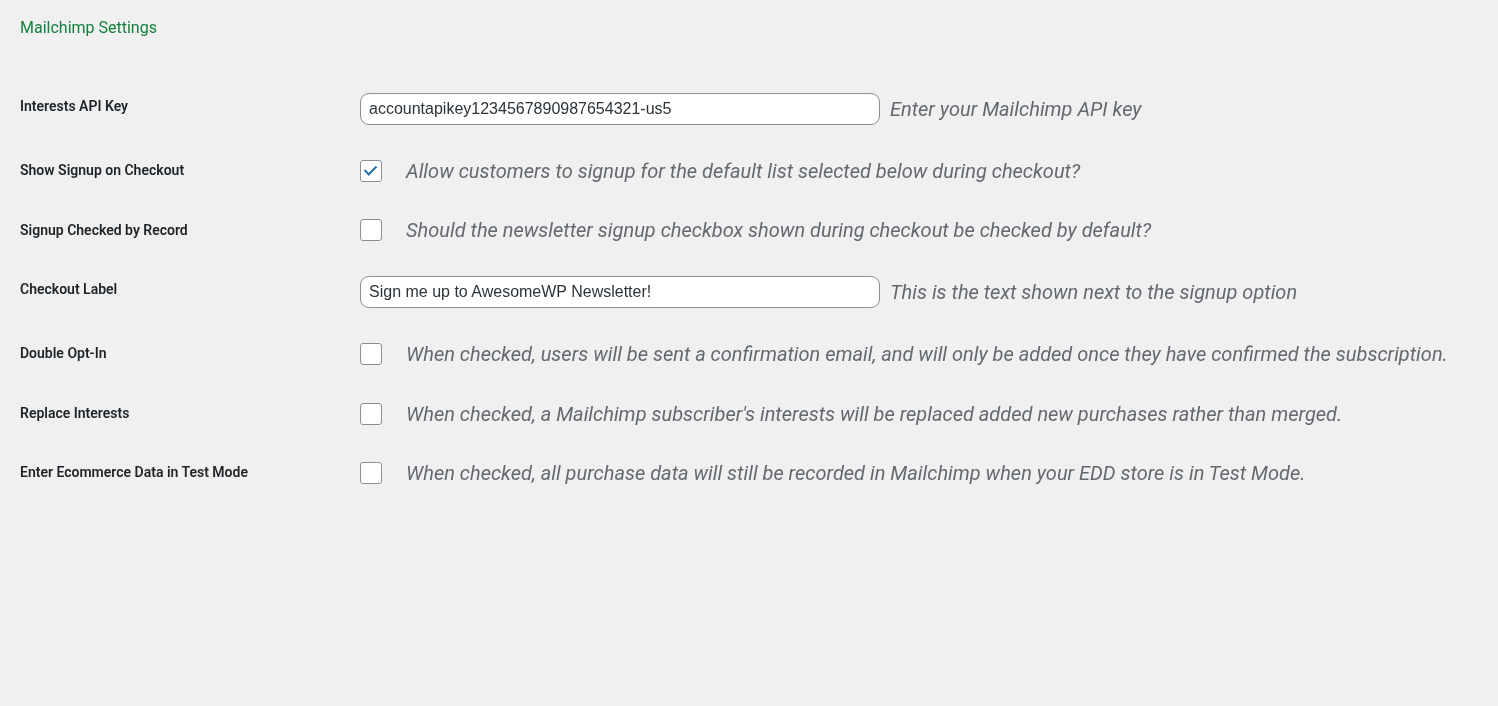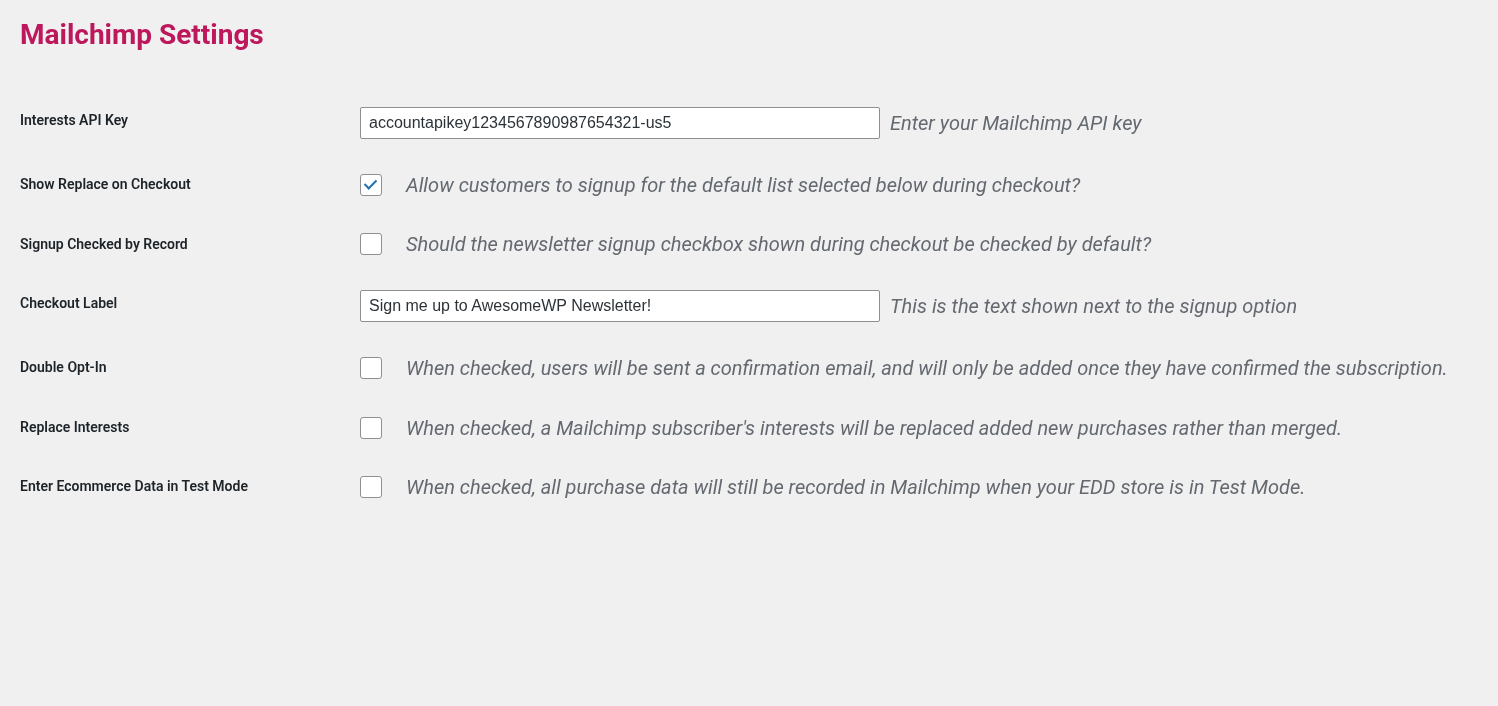--- a/index.html
+++ b/index.html
@@ -9,23 +9,23 @@
     }
     body {
       font-family: -apple-system, BlinkMacSystemFont, "Segoe UI", Roboto, Oxygen-Sans, Ubuntu, Cantarell, "Helvetica Neue", sans-serif;
       background: #f0f0f1;
       color: #1d2327;
       padding: 10px 20px 20px 20px;
       font-size: 14px;
       width: 1498px;
     }
     h2.page-title {
-      font-size: 28px;
-      font-weight: 700;
-      color: #be185d;
+      font-size: 16px;
+      font-weight: 400;
+      color: #15803d;
       margin-bottom: 40px;
       margin-top: 8px;
     }
     .form-table {
       width: 100%;
       border-collapse: collapse;
     }
     .form-table tr {
     }
     .form-table th {
@@ -41,21 +41,21 @@
     .form-table td {
       padding: 16px 10px;
       vertical-align: middle;
     }
     input[type="text"] {
       width: 520px;
       padding: 4px 8px;
       font-size: 16px;
       line-height: 1.5;
       border: 1px solid #8c8f94;
-      border-radius: 2px;
+      border-radius: 9px;
       background: #fff;
       color: #2c3338;
       height: 32px;
     }
     input[type="checkbox"] {
       width: 22px;
       height: 22px;
       margin: 0 8px 0 0;
       vertical-align: middle;
       appearance: none;
@@ -104,21 +104,21 @@
       <th>Interests API Key</th>
       <td>
         <div class="row-flex">
           <input type="text" value="accountapikey1234567890987654321-us5" style="">
           <span class="description">Enter your Mailchimp API key</span>
         </div>
       </td>
     </tr>
 
     <tr>
-      <th>Show Replace on Checkout</th>
+      <th>Show Signup on Checkout</th>
       <td>
         <div class="row-flex">
           <input type="checkbox" checked="" style="">
           <span class="description inline-desc">Allow customers to signup for the default list selected below during checkout?</span>
         </div>
       </td>
     </tr>
 
     <tr>
       <th>Signup Checked by Record</th>

